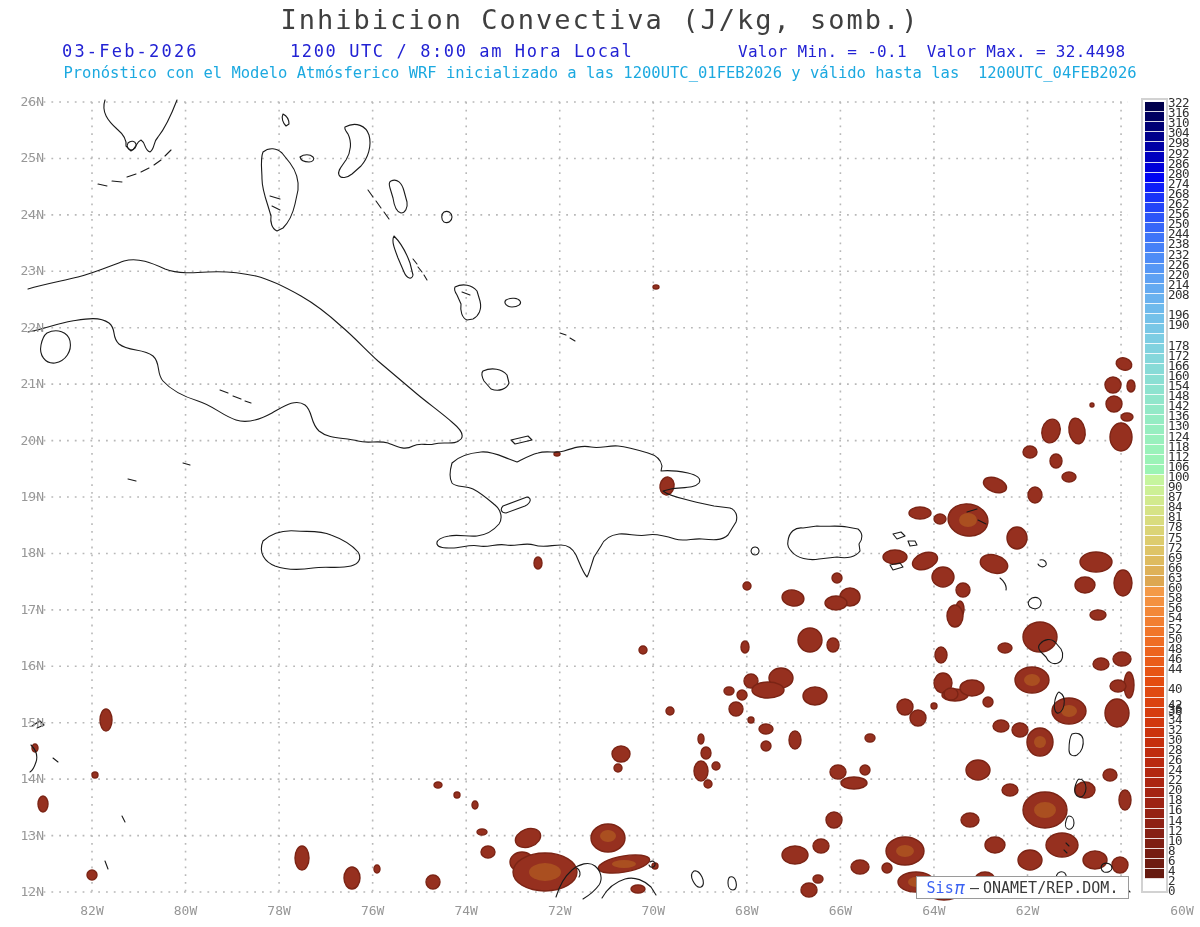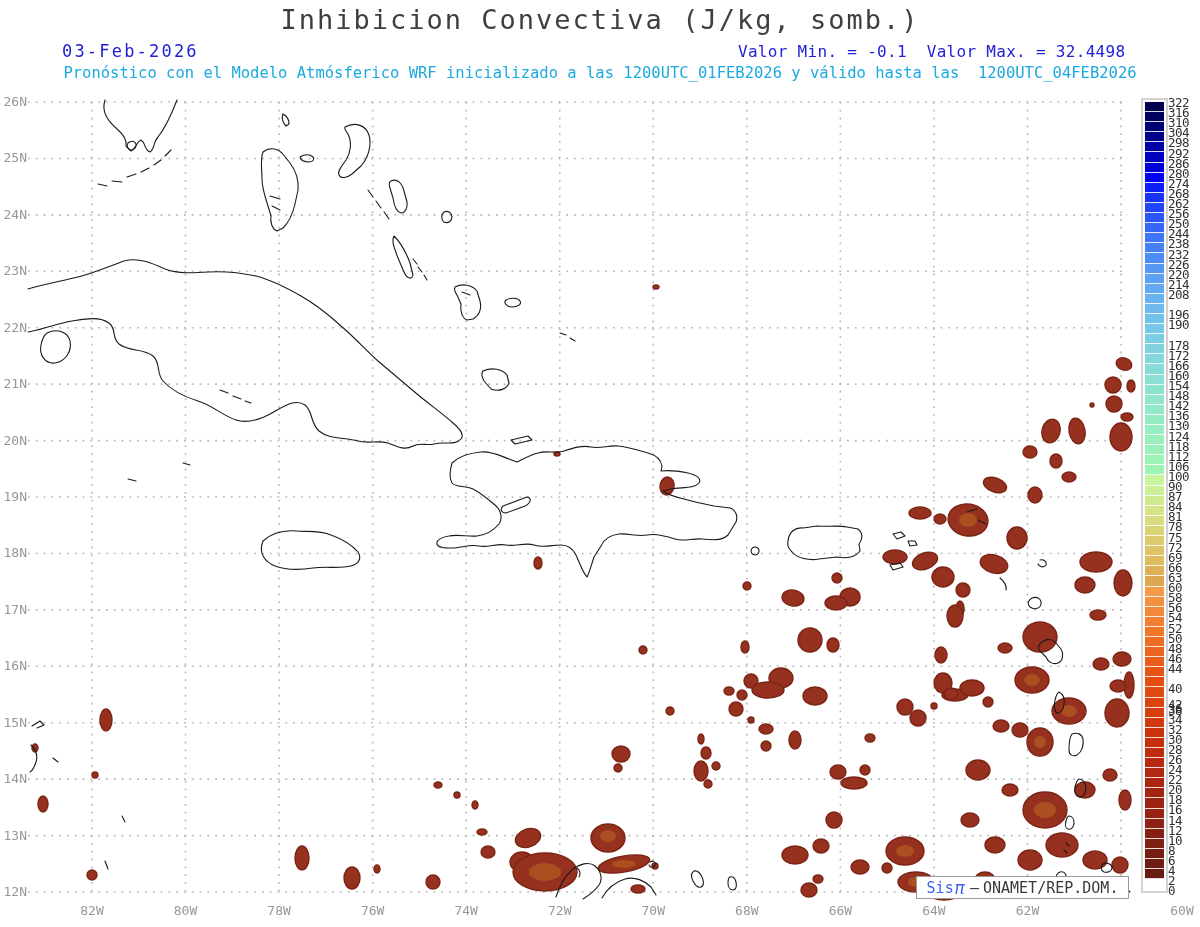--- a/index.html
+++ b/index.html
@@ -11,21 +11,21 @@
               letter-spacing:2px;color:#3f3f3f;}
   .blue-line{top:41px;font-size:17px;color:#2222d4;}
   #hdr-date{left:62px;letter-spacing:2.2px;}
   #hdr-time{left:290px;letter-spacing:1.6px;}
   #hdr-minmax{left:738px;top:42px;font-size:16px;letter-spacing:0.3px;color:#2222d4;}
   #hdr-forecast{top:64px;left:0;width:1200px;text-align:center;font-size:15.5px;
                 letter-spacing:0;color:#1ca9e0;}
   
   #map-svg{position:absolute;left:0;top:0;}
   .lat-label,.lon-label{position:absolute;font-size:13px;color:#979797;}
-  .lat-label{width:26px;text-align:right;}
+  .lat-label{width:43px;text-align:right;}
   .lon-label{width:42px;text-align:center;}
   
   #colorbar-frame{position:absolute;left:1141px;top:98px;border:2px solid #d2d2d2;
                   background:#fff;padding:2px;}
   .cb-box{width:19px;}
   #colorbar-labels{position:absolute;left:1168px;top:0;width:30px;height:927px;}
   .cb-label{position:absolute;font-size:12.5px;color:#2f2f2f;line-height:10px;
             transform:translateY(-50%);letter-spacing:-0.5px;}
   
   #branding-box{position:absolute;left:916px;top:876px;width:211px;height:21px;
@@ -36,20 +36,21 @@
   #branding-box .dash{color:#3a3a3a;margin:0 4px;}
   #branding-box .org{color:#3a3a3a;}
 </style>
 </head>
 <body>
 
 <div id="stage">
 
   <div id="page-title" class="hdr">Inhibicion Convectiva (J/kg, somb.)</div>
   <div id="hdr-date" class="hdr blue-line">03-Feb-2026</div>
+  <div id="hdr-time" class="hdr blue-line">1200 UTC / 8:00 am Hora Local</div>
   <div id="hdr-minmax" class="hdr">Valor Min. = -0.1  Valor Max. = 32.4498</div>
   <div id="hdr-forecast" class="hdr">Pronóstico con el Modelo Atmósferico WRF inicializado a las 1200UTC_01FEB2026 y válido hasta las  1200UTC_04FEB2026</div>
 
   <svg id="map-svg" width="1200" height="927" viewBox="0 0 1200 927">
     <defs>
       <clipPath id="mapclip">
           <rect x="26" y="94" width="1112" height="812"></rect>
         </clipPath>
     </defs>
 

